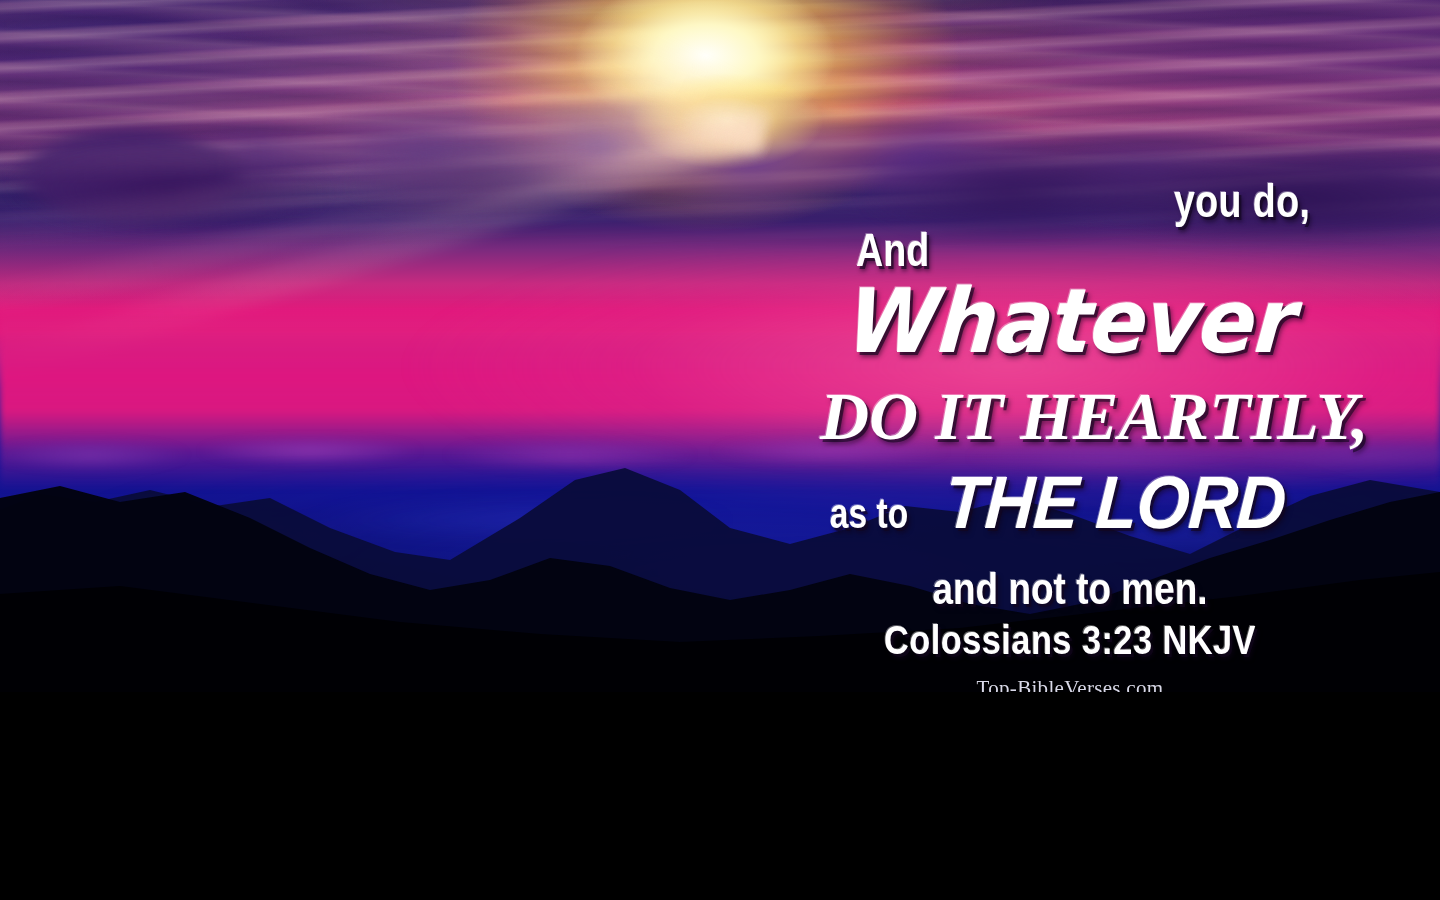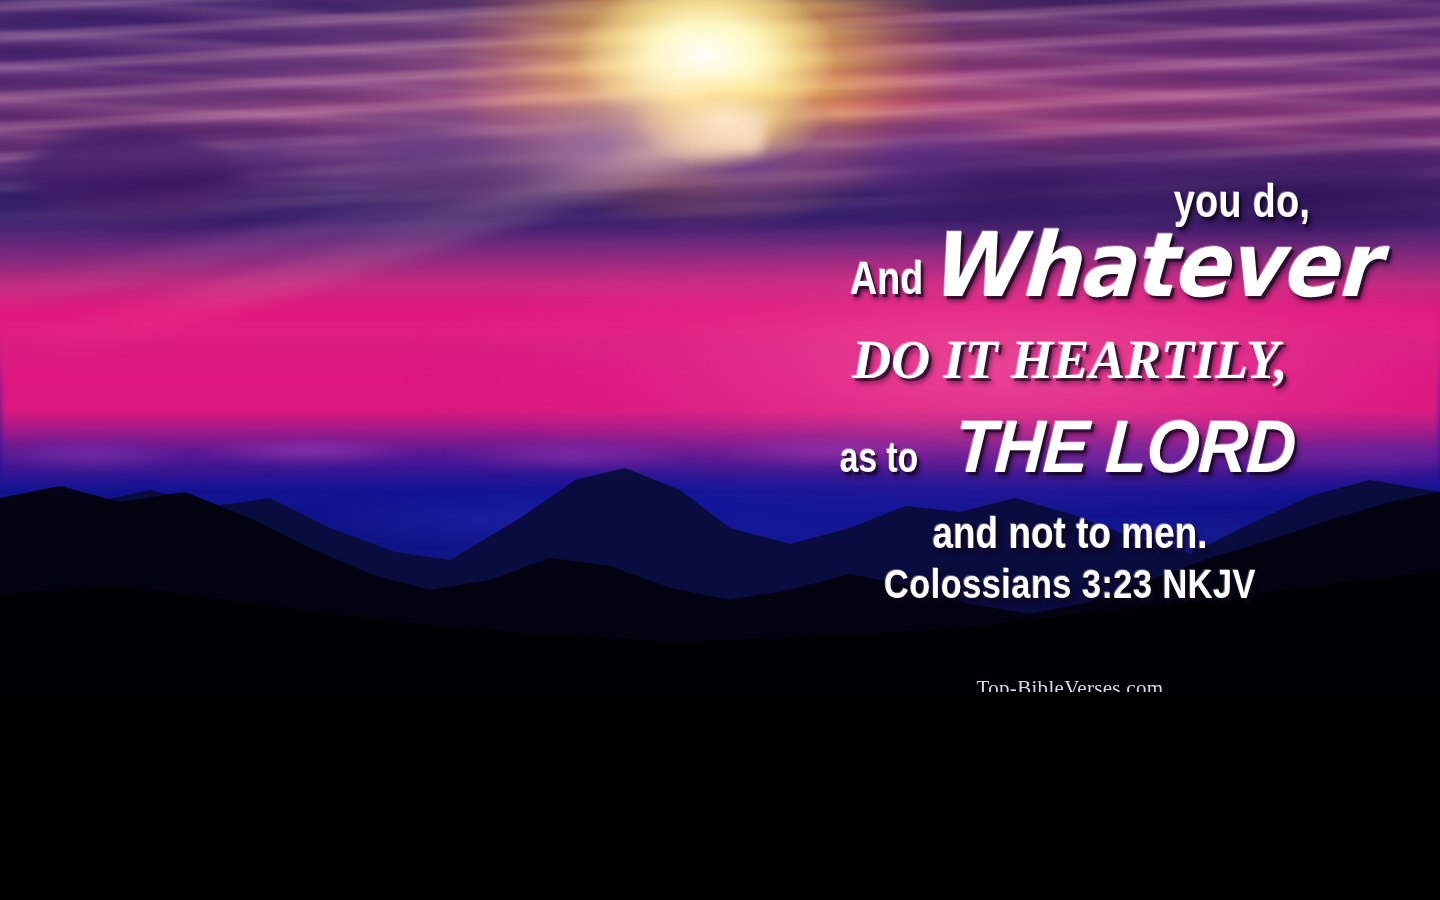--- a/index.html
+++ b/index.html
@@ -238,20 +238,21 @@
     padding-right:12px;
   }
 
   
   .line-and {
     display:flex;
     align-items:baseline;
     justify-content:flex-start;
     margin-top:-4px;
     padding-left:22px;
+    flex-direction:column;
   }
   .w-and {
     font-family:"Liberation Sans", sans-serif;
     font-weight:bold;
     font-size:46px;
     line-height:56px;
     transform: scaleX(.82);
     transform-origin: left baseline;
     margin-right:-2px;
   }
@@ -264,32 +265,31 @@
     letter-spacing:-1.5px;
     transform: skewX(-5deg) scaleY(1.06);
     margin-left:6px;
   }
 
   
   .line-heartily {
     font-family:"Liberation Serif", serif;
     font-weight:bold;
     font-style:italic;
-    font-size:54px;
+    font-size:68px;
     line-height:76px;
     letter-spacing:0px;
     margin-top:14px;
     transform: scaleX(1.0);
   }
 
   
   .line-lord {
     display:flex;
     align-items:baseline;
-    justify-content:center;
     margin-top:10px;
   }
   .w-asto {
     font-family:"Liberation Sans", sans-serif;
     font-weight:bold;
     font-size:42px;
     line-height:70px;
     transform: scaleX(.80);
     transform-origin:left baseline;
     margin-right:2px;

